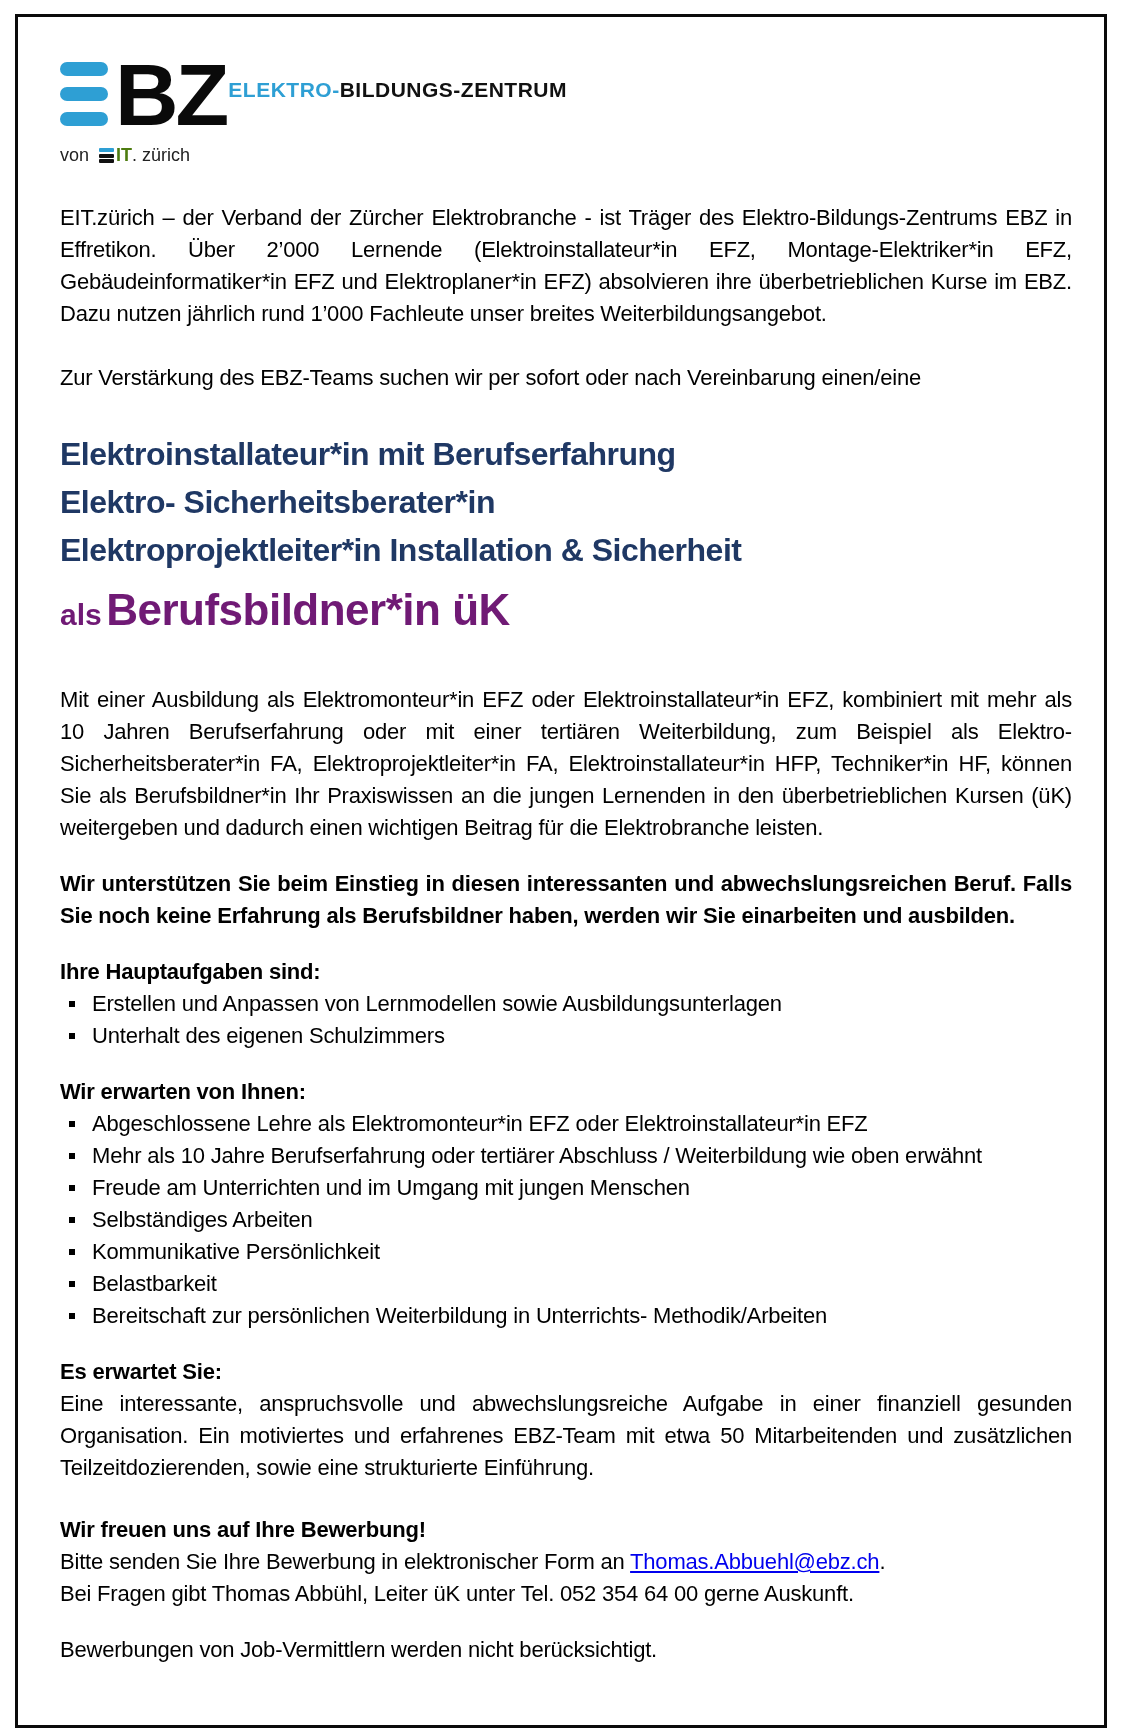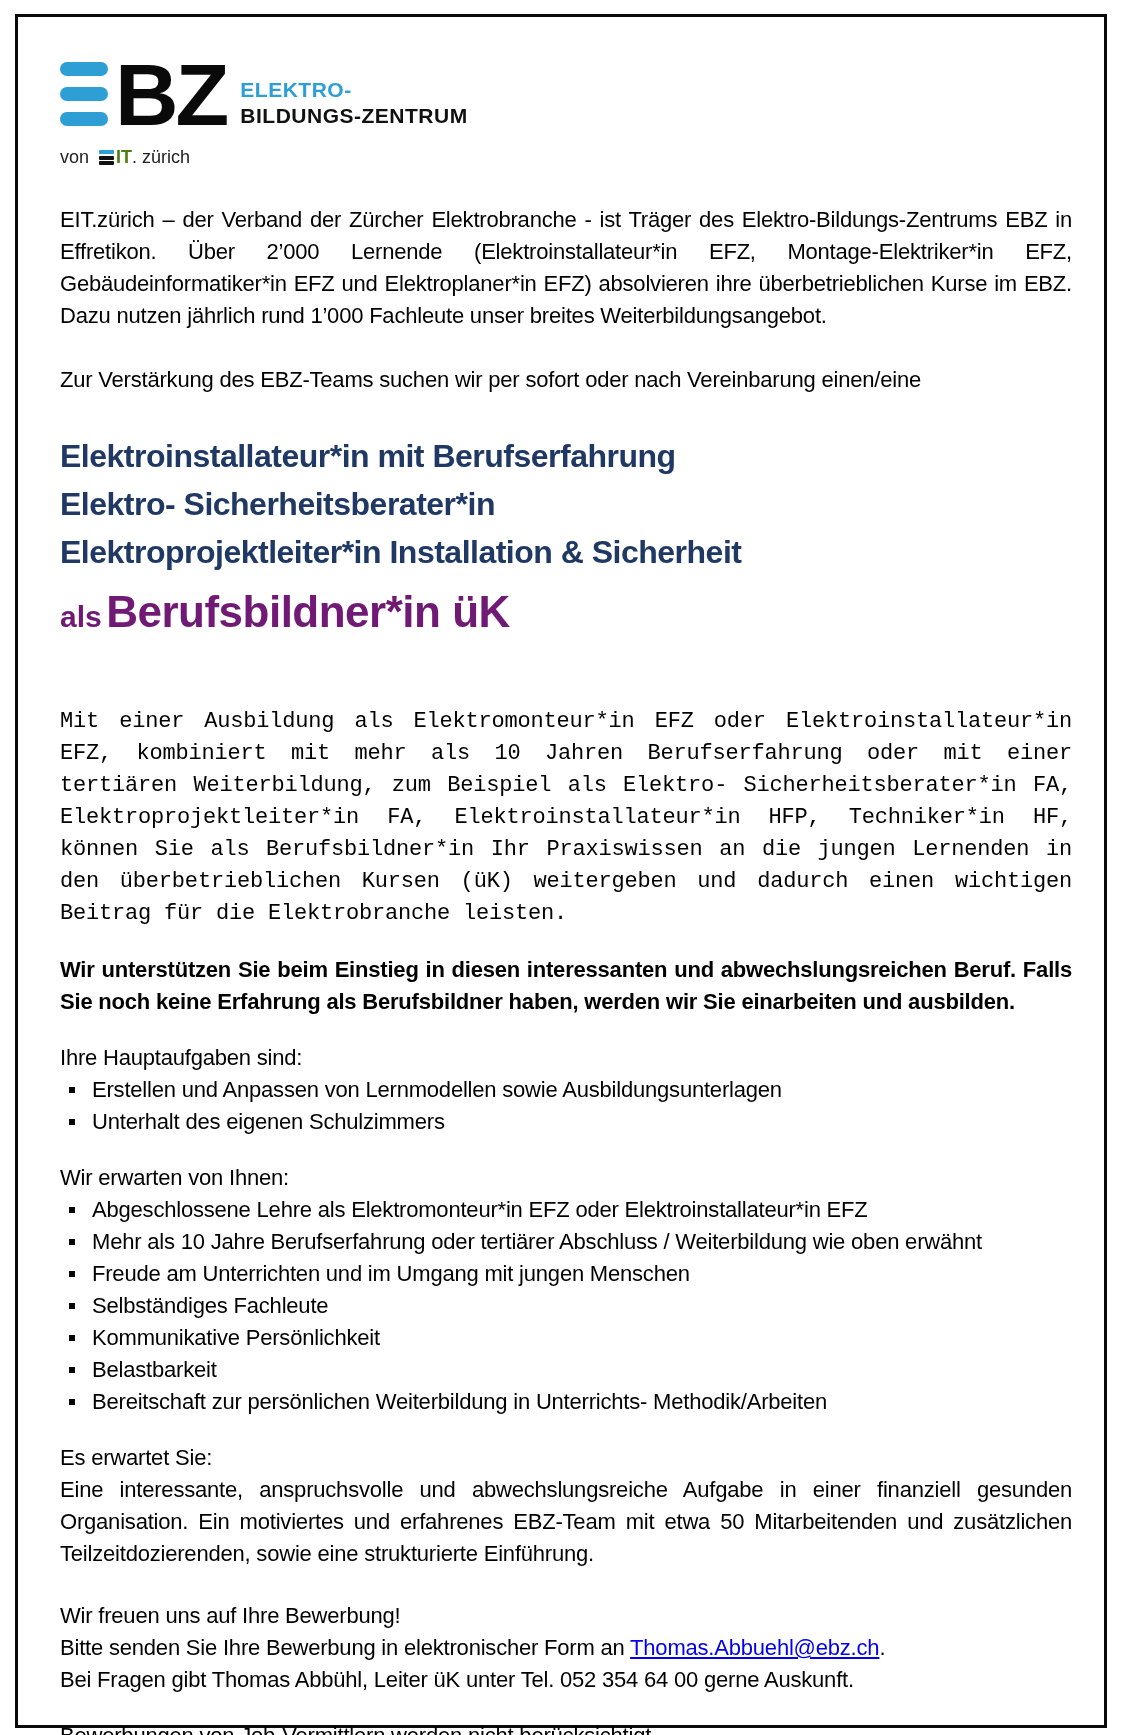--- a/index.html
+++ b/index.html
@@ -12,41 +12,41 @@
     position:absolute;left:15px;top:14px;right:15px;bottom:7px;
     border:3px solid #0a0a0a;box-sizing:border-box;
     padding:40px 32px 20px 42px;
   }
   
   .logo-row{display:flex;align-items:flex-start;}
   .ebz-mark{display:flex;align-items:center;}
   .e-bars{display:flex;flex-direction:column;justify-content:space-between;height:64px;margin-right:7px;margin-top:4px;}
   .e-bar{width:48px;height:14px;border-radius:7px;background:#2E9FD4;}
   .bz-word{font-size:88px;font-weight:bold;letter-spacing:-3px;line-height:64px;margin-top:6px;color:#0a0a0a;}
-  .tagline{display:flex;flex-direction:column;justify-content:flex-end;margin-left:14px;padding-top:20px;}
+  .tagline{display:flex;justify-content:flex-end;margin-left:2px;padding-top:20px;}
   .tagline .t1{color:#2E9FD4;font-weight:bold;font-size:21px;letter-spacing:.5px;line-height:26px;}
   .tagline .t2{color:#111;font-weight:bold;font-size:21px;letter-spacing:.5px;line-height:26px;}
   .byline{margin-top:18px;display:flex;align-items:center;font-size:18px;color:#222;}
   .byline .von{margin-right:10px;}
   .eit-bars{display:flex;flex-direction:column;justify-content:space-between;height:15px;margin-right:2px;}
   .eit-bar{width:15px;height:4px;border-radius:1px;background:#111;}
   .eit-bar.blue{background:#2E9FD4;}
   .byline .it{font-weight:bold;color:#4d7c0f;}
   
   .body-text{font-size:22px;line-height:32px;letter-spacing:-0.2px;}
   .p-justify{text-align:justify;}
   .para1{margin-top:36px;}
   .para2{margin-top:32px;}
   .job-heads{margin-top:36px;color:#1F3864;font-weight:bold;font-size:32px;line-height:48px;letter-spacing:-0.5px;}
   .als-line{margin-top:8px;color:#701a75;font-weight:bold;line-height:56px;}
   .als-line .als{font-size:30px;}
   .als-line .role{font-size:44px;letter-spacing:-0.5px;}
-  .para3{margin-top:56px;font-family:Liberation Mono, monospace;}
+  .para3{margin-top:36px;}
   .bold-para{margin-top:24px;font-weight:bold;}
-  .sec-head{margin-top:24px;font-weight:normal;font-size:22px;line-height:32px;letter-spacing:-0.2px;}
+  .sec-head{margin-top:24px;font-weight:bold;font-size:22px;line-height:32px;letter-spacing:-0.2px;}
   ul.bullets{margin:0;padding:0;list-style:none;}
   ul.bullets li{position:relative;padding-left:32px;font-size:22px;line-height:32px;letter-spacing:-0.2px;}
   ul.bullets li::before{content:"";position:absolute;left:9px;top:13px;width:6px;height:6px;background:#000;}
   .offer-para{margin-top:0;}
   .apply-head{margin-top:30px;}
   a.email{color:#0000EE;text-decoration:underline;}
   .footer-note{margin-top:24px;}
 </style>
 </head>
 <body>
@@ -99,21 +99,21 @@
     <ul class="bullets">
       <li>Erstellen und Anpassen von Lernmodellen sowie Ausbildungsunterlagen</li>
       <li>Unterhalt des eigenen Schulzimmers</li>
     </ul>
 
     <div class="sec-head">Wir erwarten von Ihnen:</div>
     <ul class="bullets">
       <li>Abgeschlossene Lehre als Elektromonteur*in EFZ oder Elektroinstallateur*in EFZ</li>
       <li>Mehr als 10 Jahre Berufserfahrung oder tertiärer Abschluss / Weiterbildung wie oben erwähnt</li>
       <li>Freude am Unterrichten und im Umgang mit jungen Menschen</li>
-      <li>Selbständiges Fachleute</li>
+      <li>Selbständiges Arbeiten</li>
       <li>Kommunikative Persönlichkeit</li>
       <li>Belastbarkeit</li>
       <li>Bereitschaft zur persönlichen Weiterbildung in Unterrichts- Methodik/Arbeiten</li>
     </ul>
 
     <div class="sec-head">Es erwartet Sie:</div>
     <div class="body-text p-justify offer-para">Eine interessante, anspruchsvolle und abwechslungsreiche Aufgabe in einer finanziell gesunden Organisation. Ein motiviertes und erfahrenes EBZ-Team mit etwa 50 Mitarbeitenden und zusätzlichen Teilzeitdozierenden, sowie eine strukturierte Einführung.</div>
 
     <div class="sec-head apply-head">Wir freuen uns auf Ihre Bewerbung!</div>
     <div class="body-text">

